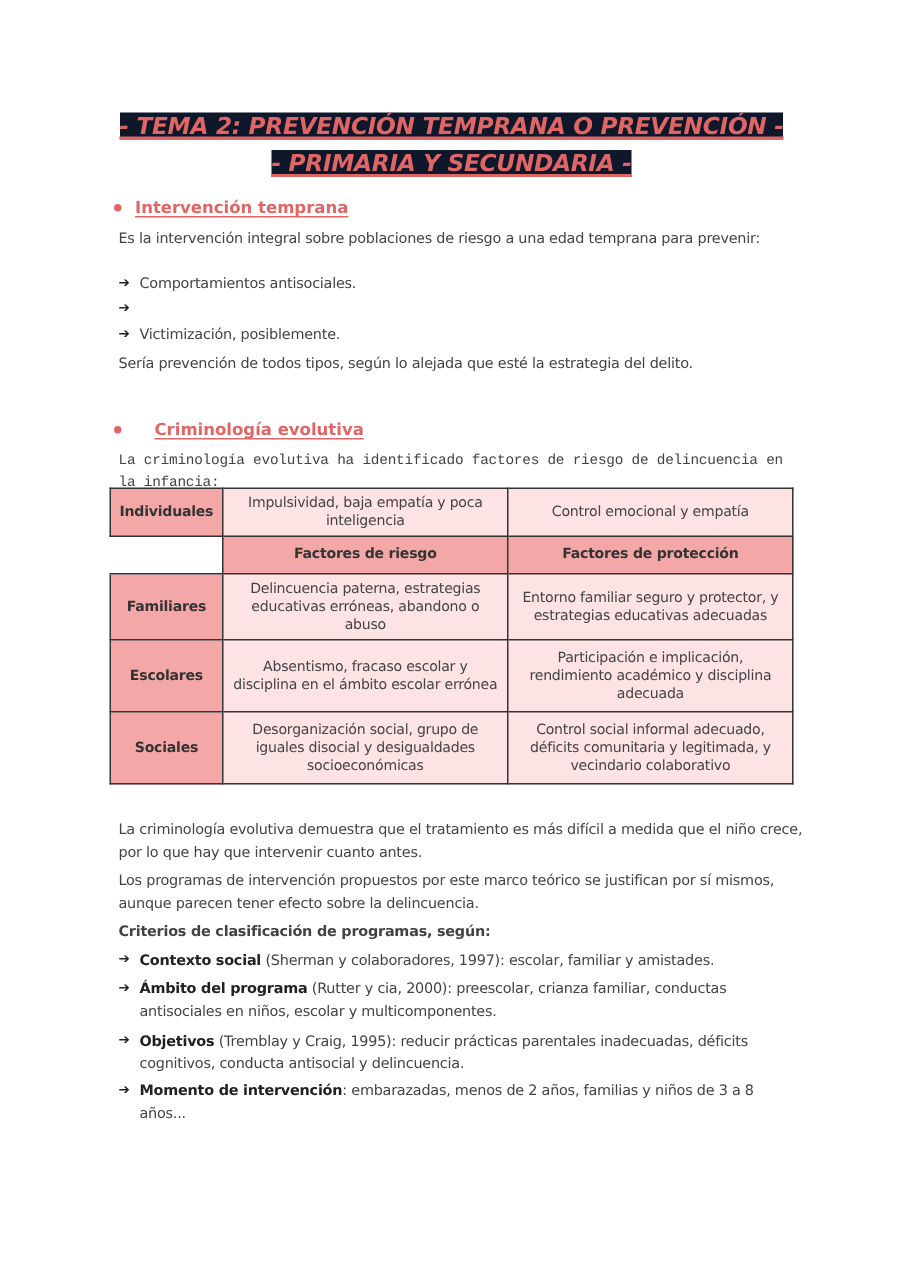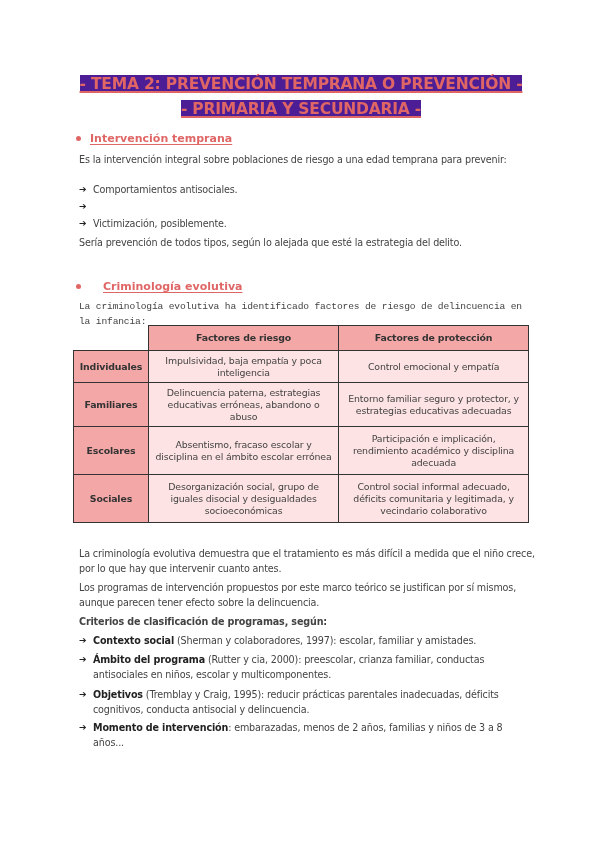--- a/index.html
+++ b/index.html
@@ -6,21 +6,21 @@
     body {
       width: 600px; height: 848px; position: relative; overflow: hidden;
       font-family: "DejaVu Sans", sans-serif; color: #434343;
     }
     .page { position: absolute; left: 73px; top: 0; width: 456px; }
     .title {
       position: absolute; left: 0; width: 456px; text-align: center;
       top: 72px; font-family: "DejaVu Sans", sans-serif; font-weight: bold;
       font-size: 15.5px; color: #e06666; line-height: 25px; letter-spacing: -0.2px;
     }
-    .title span { text-decoration: underline; text-decoration-thickness: 1.5px; text-underline-offset: 2px; background: #4c1d95; }
+    .title span { text-decoration: underline; text-decoration-thickness: 1.5px; text-underline-offset: 2px; background: #0f172a; font-style: italic; }
     .heading {
       position: absolute; left: 0; font-size: 11px; font-weight: bold;
       color: #e06666; display: flex; align-items: center;
     }
     .heading .dot { width: 5px; height: 5px; border-radius: 50%; background: #e06666; margin: 0 9px 0 3px; }
     .heading .txt { text-decoration: underline; text-underline-offset: 2px; }
     .p { position: absolute; left: 6px; width: 458px; font-size: 9.6px; line-height: 15px; color: #434343; letter-spacing: -0.15px; }
     .li { position: absolute; left: 6px; width: 450px; font-size: 9.6px; line-height: 15px; color: #434343; display: flex; letter-spacing: -0.15px; }
     .li .arrow { width: 14px; flex: 0 0 14px; font-weight: bold; color: #222; font-size: 9px; }
     .li b { color: #222; }
@@ -62,29 +62,29 @@
   <div class="p" style="top:235px;">Sería prevención de todos tipos, según lo alejada que esté la estrategia del delito.</div>
 
   <div class="heading" style="top:280px;gap:13px;">
     <span class="dot"></span>
     <span class="txt">Criminología evolutiva</span>
   </div>
   <div class="p" style="top:299px;font-family:Liberation Mono, monospace;">La criminología evolutiva ha identificado factores de riesgo de delincuencia en la infancia:</div>
 
   <table class="factors">
     <tbody>
-        <tr>
+        <tr style="height:32px;">
+      <td class="row-h">Individuales</td>
+      <td class="cell">Impulsividad, baja empatía y poca inteligencia</td>
+      <td class="cell">Control emocional y empatía</td>
+    </tr>
+    <tr>
       <th class="corner"></th>
       <th style="width:184px;">Factores de riesgo</th>
       <th style="width:184px;">Factores de protección</th>
-    </tr>
-    <tr style="height:32px;">
-      <td class="row-h">Individuales</td>
-      <td class="cell">Impulsividad, baja empatía y poca inteligencia</td>
-      <td class="cell">Control emocional y empatía</td>
     </tr>
     <tr style="height:44px;">
       <td class="row-h">Familiares</td>
       <td class="cell">Delincuencia paterna, estrategias educativas erróneas, abandono o abuso</td>
       <td class="cell">Entorno familiar seguro y protector, y estrategias educativas adecuadas</td>
     </tr>
     <tr style="height:48px;">
       <td class="row-h">Escolares</td>
       <td class="cell">Absentismo, fracaso escolar y disciplina en el ámbito escolar errónea</td>
       <td class="cell">Participación e implicación, rendimiento académico y disciplina adecuada</td>

